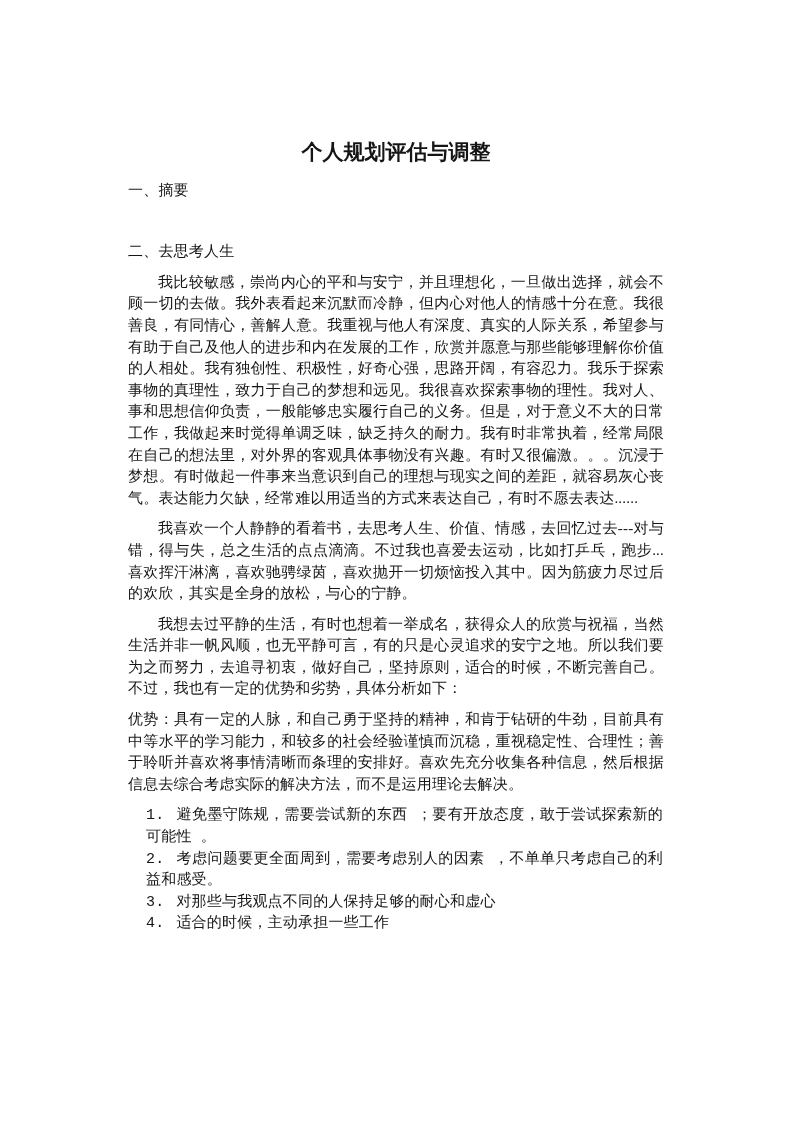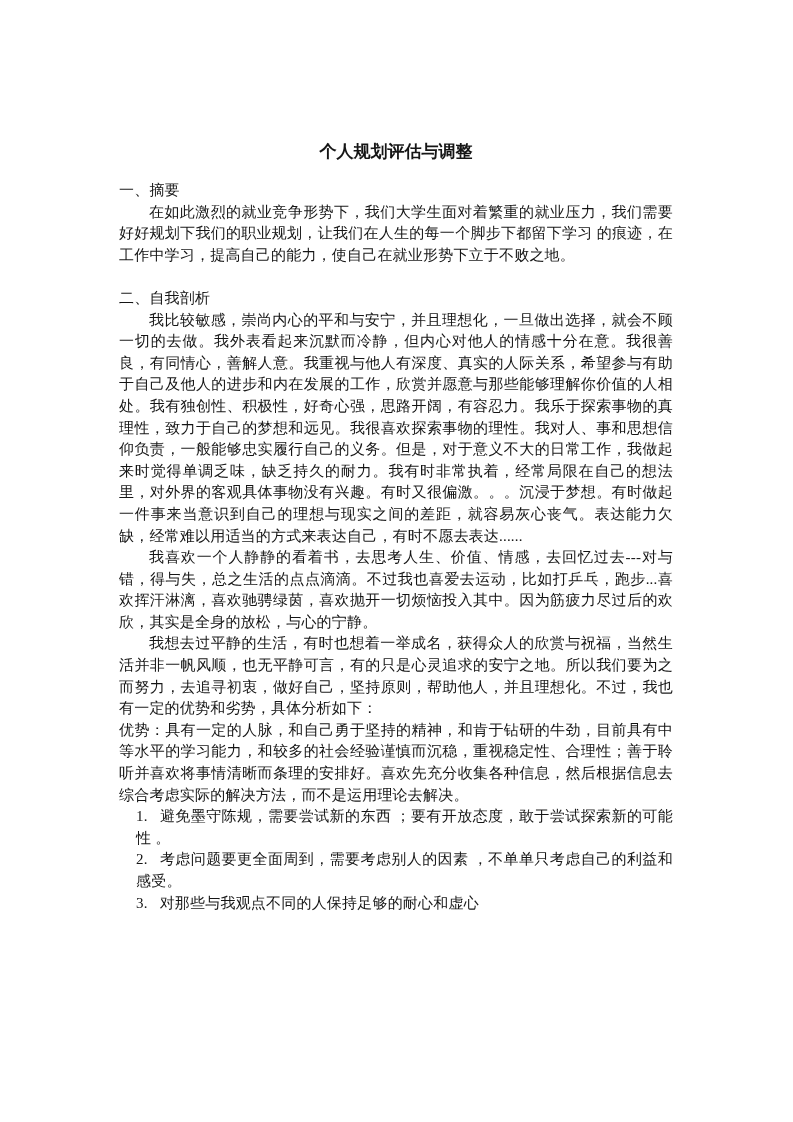--- a/index.html
+++ b/index.html
@@ -15,84 +15,87 @@
     overflow: hidden;
   }
   .page {
     box-sizing: border-box;
     width: 793px;
     height: 1122px;
     padding: 140px 120px 40px 119px;
     background: #ffffff;
   }
   .doc-title {
-    font-size: 17px;
+    font-size: 21px;
     font-weight: bold;
     text-align: center;
     line-height: 24px;
     margin: 0 0 16px 0;
   }
   .body-text {
     font-size: 15px;
     line-height: 21.6px;
     text-align: justify;
     letter-spacing: 0.2px;
   }
   p {
-    margin: 0;
+    margin: 9px;
   }
   .indent {
     text-indent: 2em;
   }
   .blank-line {
     height: 21.6px;
   }
   .section-heading {
     font-weight: normal;
   }
   .remedy-list {
-    margin: 0;
+    margin: 10px;
     padding: 0;
     list-style: none;
+    font-family: Liberation Mono, monospace;
   }
   .list-item {
     padding-left: 17px;
     text-align: justify;
   }
   .list-num {
     display: inline-block;
     margin-right: 12px;
   }
 </style>
 </head>
 <body>
 
 <div class="page">
 
   <h1 class="doc-title">个人规划评估与调整</h1>
 
   <div class="body-text">
 
     <p class="section-heading">一、摘要</p>
-    <p class="indent">在如此激烈的就业竞争形势下，我们大学生面对着繁重的就业压力，我们需要好好规划下我们的职业规划，让我们在人生的每一个脚步下都留下学习 的痕迹，在工作中学习，提高自己的能力，使自己在就业形势下立于不败之地。</p>
 
     <div class="blank-line"></div>
 
-    <p class="section-heading">二、自我剖析</p>
+    <p class="section-heading">二、去思考人生</p>
     <p class="indent">我比较敏感，崇尚内心的平和与安宁，并且理想化，一旦做出选择，就会不顾一切的去做。我外表看起来沉默而冷静，但内心对他人的情感十分在意。我很善良，有同情心，善解人意。我重视与他人有深度、真实的人际关系，希望参与有助于自己及他人的进步和内在发展的工作，欣赏并愿意与那些能够理解你价值的人相处。我有独创性、积极性，好奇心强，思路开阔，有容忍力。我乐于探索事物的真理性，致力于自己的梦想和远见。我很喜欢探索事物的理性。我对人、事和思想信仰负责，一般能够忠实履行自己的义务。但是，对于意义不大的日常工作，我做起来时觉得单调乏味，缺乏持久的耐力。我有时非常执着，经常局限在自己的想法里，对外界的客观具体事物没有兴趣。有时又很偏激。。。沉浸于梦想。有时做起一件事来当意识到自己的理想与现实之间的差距，就容易灰心丧气。表达能力欠缺，经常难以用适当的方式来表达自己，有时不愿去表达......</p>
     <p class="indent">我喜欢一个人静静的看着书，去思考人生、价值、情感，去回忆过去---对与错，得与失，总之生活的点点滴滴。不过我也喜爱去运动，比如打乒乓，跑步...喜欢挥汗淋漓，喜欢驰骋绿茵，喜欢抛开一切烦恼投入其中。因为筋疲力尽过后的欢欣，其实是全身的放松，与心的宁静。</p>
-    <p class="indent">我想去过平静的生活，有时也想着一举成名，获得众人的欣赏与祝福，当然生活并非一帆风顺，也无平静可言，有的只是心灵追求的安宁之地。所以我们要为之而努力，去追寻初衷，做好自己，坚持原则，帮助他人，并且理想化。不过，我也有一定的优势和劣势，具体分析如下：</p>
+    <p class="indent">我想去过平静的生活，有时也想着一举成名，获得众人的欣赏与祝福，当然生活并非一帆风顺，也无平静可言，有的只是心灵追求的安宁之地。所以我们要为之而努力，去追寻初衷，做好自己，坚持原则，适合的时候，不断完善自己。不过，我也有一定的优势和劣势，具体分析如下：</p>
     <p>优势：具有一定的人脉，和自己勇于坚持的精神，和肯于钻研的牛劲，目前具有中等水平的学习能力，和较多的社会经验谨慎而沉稳，重视稳定性、合理性；善于聆听并喜欢将事情清晰而条理的安排好。喜欢先充分收集各种信息，然后根据信息去综合考虑实际的解决方法，而不是运用理论去解决。</p>
 
     <div class="remedy-list">
       <div class="list-item">
         <span class="list-num">1.</span><span>避免墨守陈规，需要尝试新的东西 ；要有开放态度，敢于尝试探索新的可能性 。</span>
       </div>
       <div class="list-item">
         <span class="list-num">2.</span><span>考虑问题要更全面周到，需要考虑别人的因素 ，不单单只考虑自己的利益和感受。</span>
       </div>
       <div class="list-item">
         <span class="list-num">3.</span><span>对那些与我观点不同的人保持足够的耐心和虚心</span>
       </div>
+      <div class="list-item">
+        <span class="list-num">4.</span><span>适合的时候，主动承担一些工作</span>
+      </div>
     </div>
 
   </div>
 </div>
 
 </body></html>

